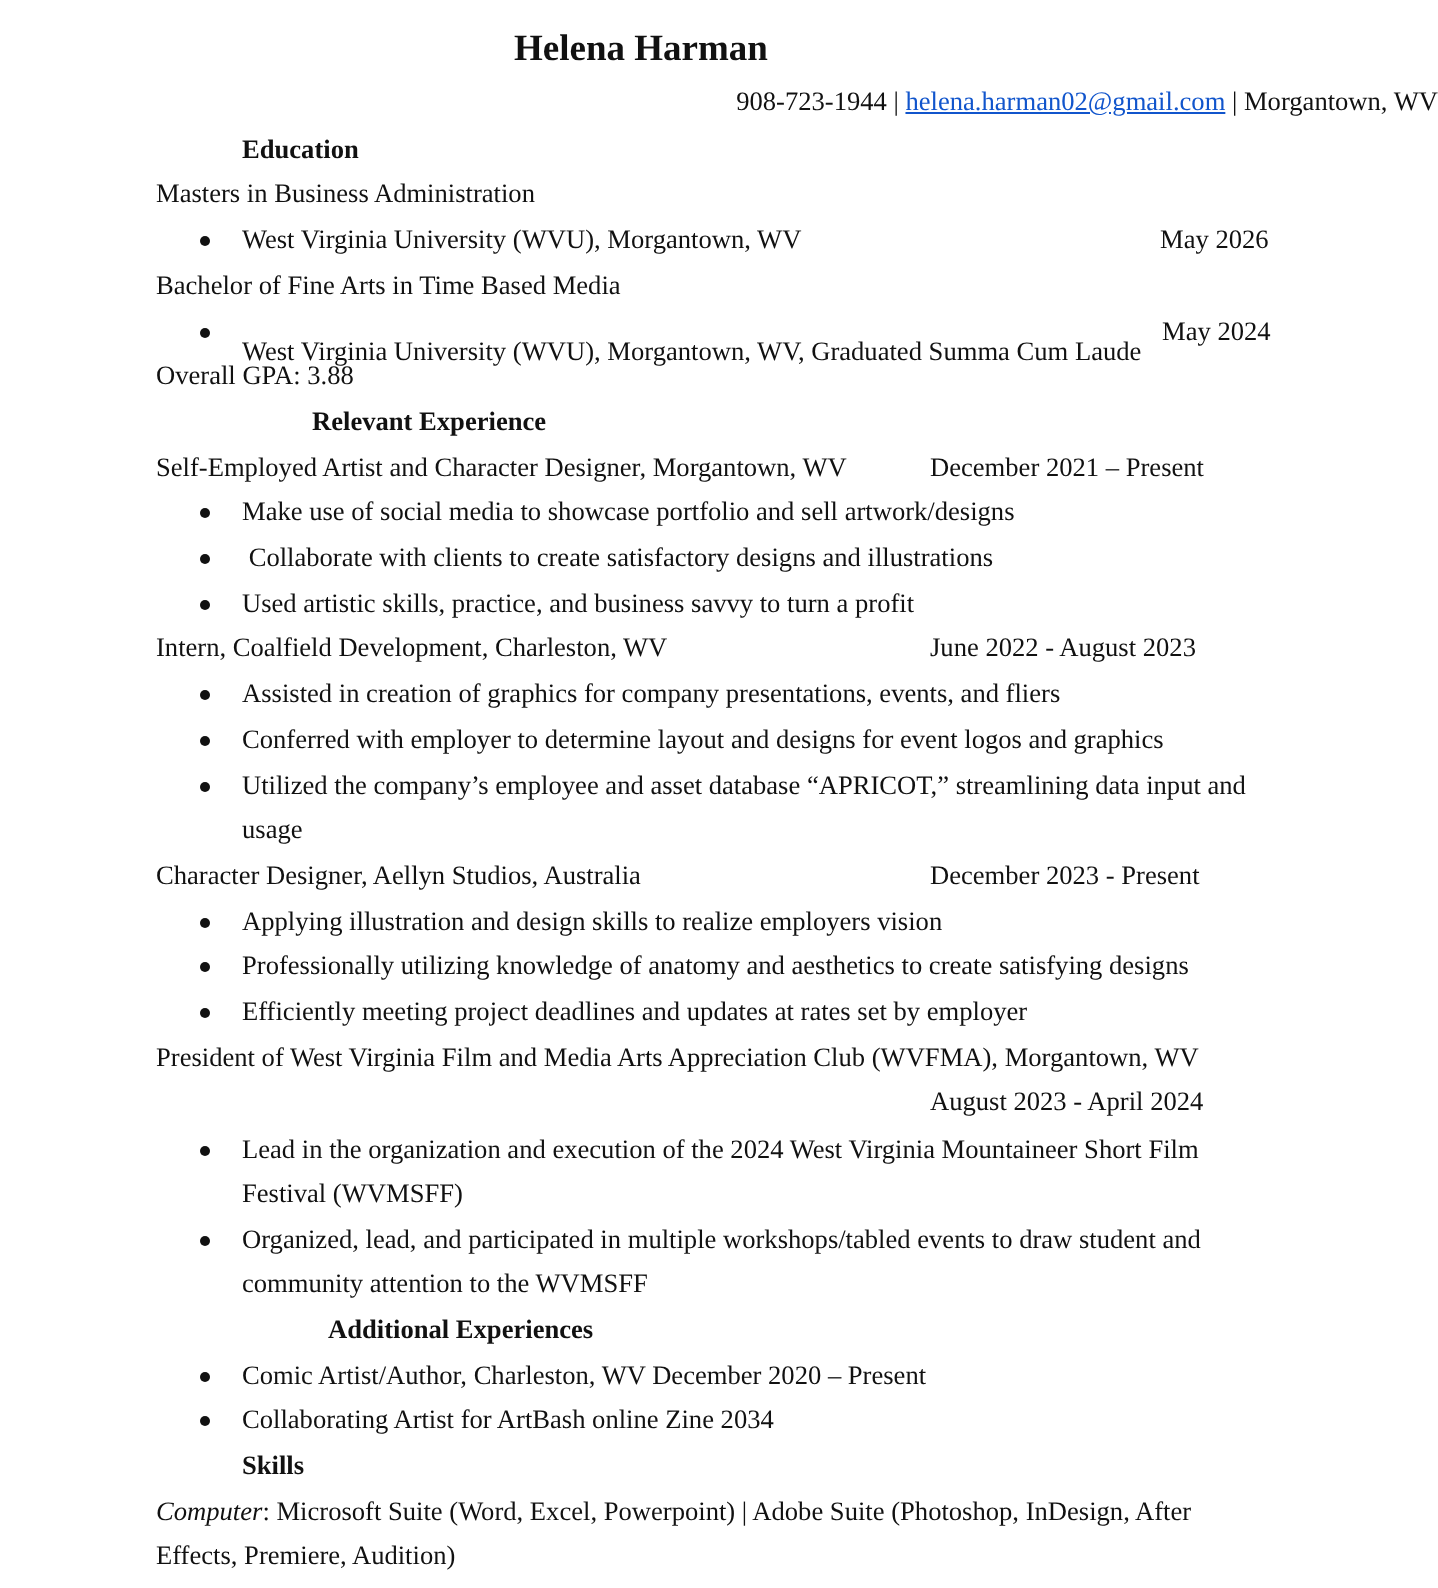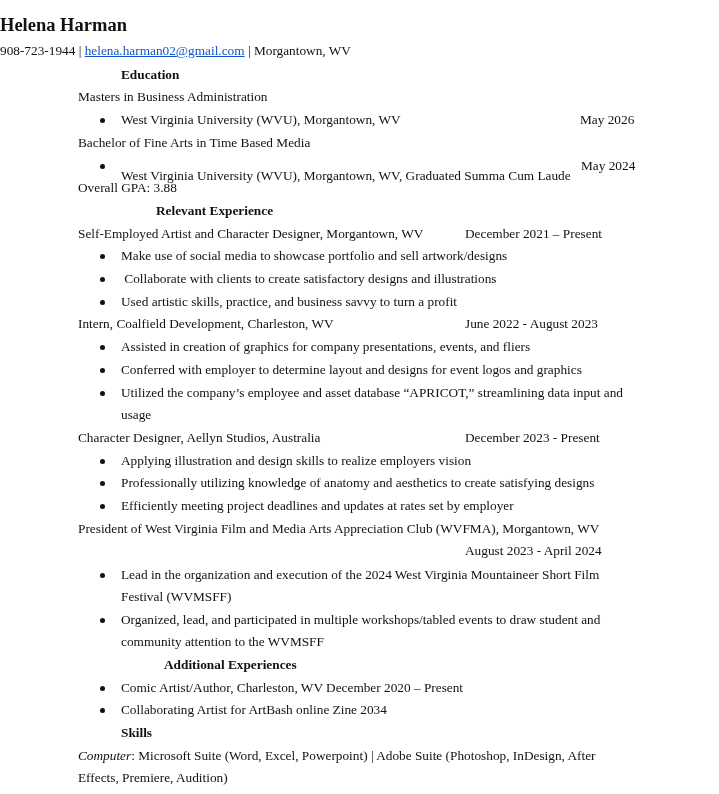--- a/index.html
+++ b/index.html
@@ -2,22 +2,22 @@
 <html><head>
   <meta charset="utf-8">
   <style>
     html, body { margin: 0; padding: 0; background: #ffffff; }
     body {
       width: 719px; height: 794px; overflow: hidden; position: relative;
       font-family: "Liberation Serif", "DejaVu Serif", serif;
       color: #111111; font-size: 13.3px;
     }
     .line { position: absolute; white-space: nowrap; line-height: 16px; }
-    .name { top: 14px; left: 0; width: 641px; font-weight: bold; font-size: 18.5px; line-height: 22px; font-family: Liberation Serif, serif; }
-    .contact { top: 43px; left: 0; width: 719px; text-align: left; }
+    .name { top: 14px; left: 0; width: 641px; text-align: center; font-weight: bold; font-size: 18.5px; line-height: 22px; font-family: Liberation Serif, serif; }
+    .contact { top: 43px; left: 0; width: 719px; text-align: right; }
     .contact a { color: #1155cc; text-decoration: underline; }
     .heading { font-weight: bold; }
     .bullet-dot { position: absolute; left: 100px; width: 5px; height: 5px; border-radius: 50%; background: #111; margin-top: 6px; }
     .btext { position: absolute; left: 121px; white-space: nowrap; line-height: 16px; }
     .right { position: absolute; white-space: nowrap; line-height: 16px; }
     i { font-style: italic; }
   </style>
 </head>
 <body>
 

